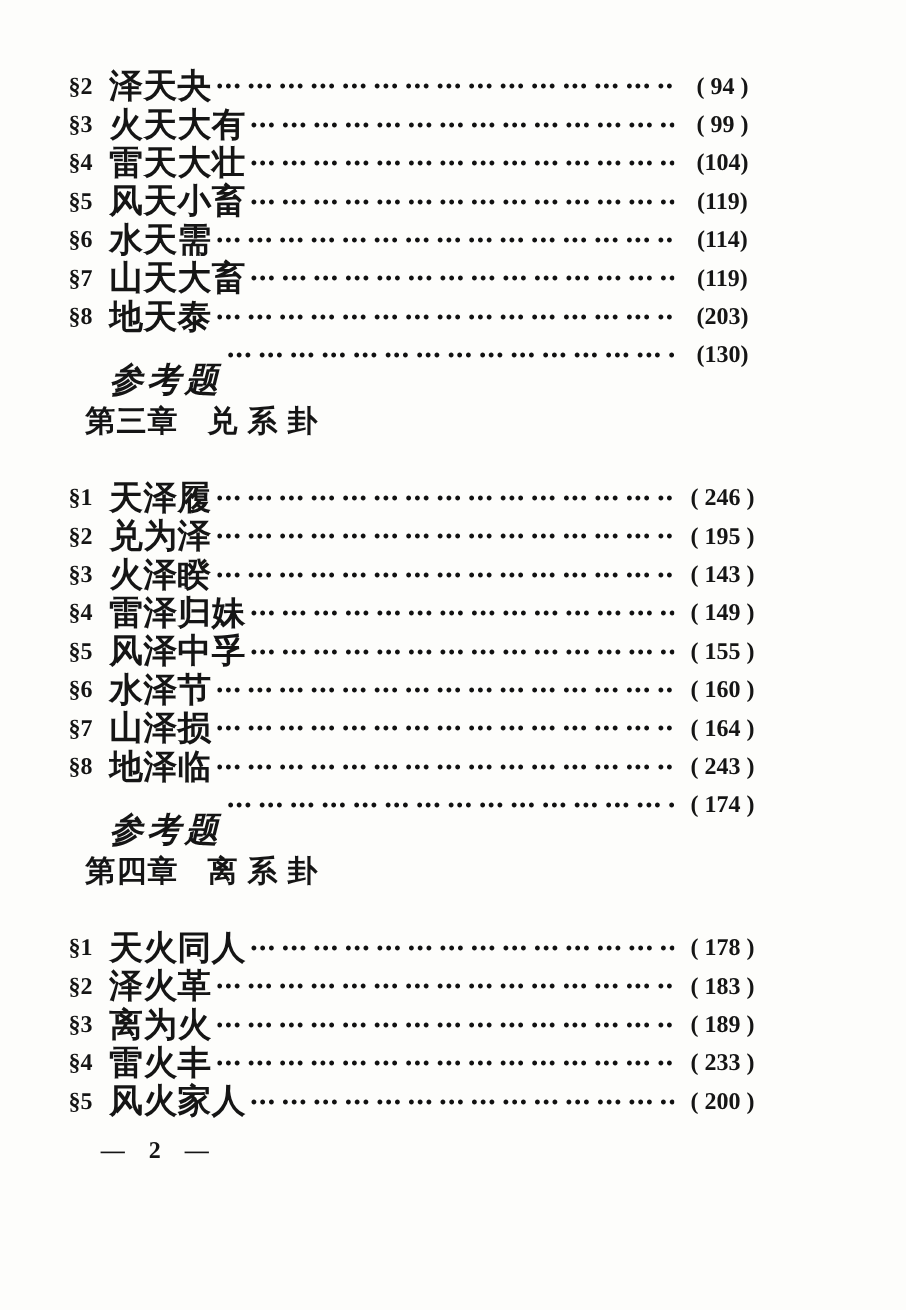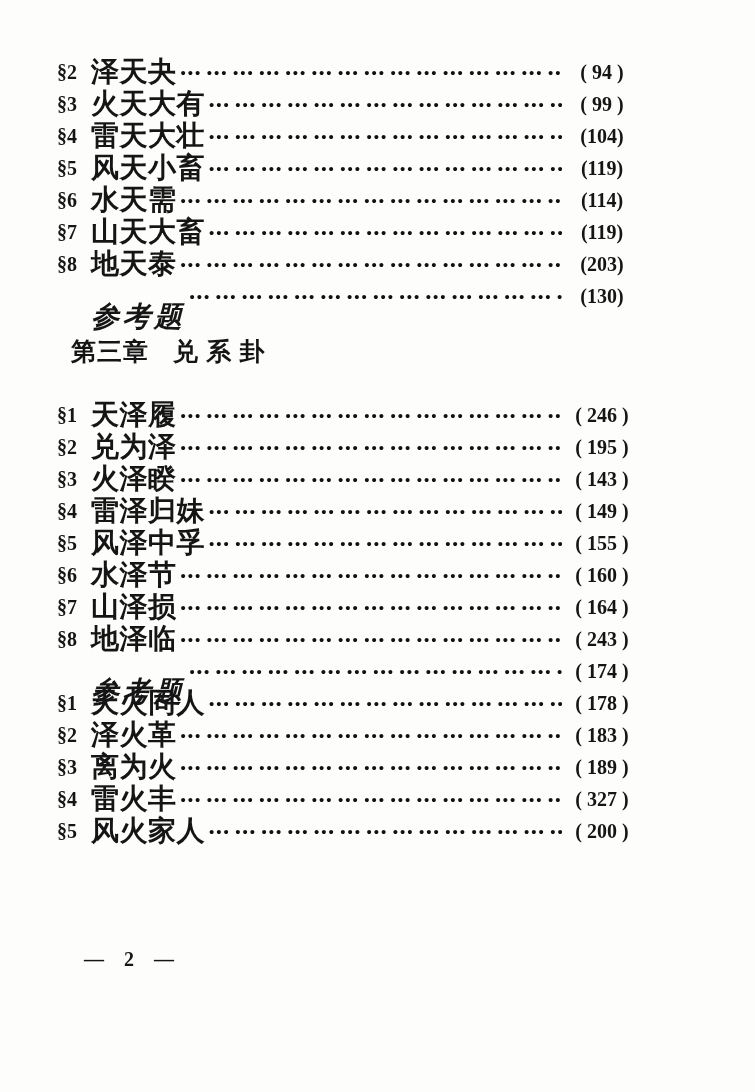--- a/index.html
+++ b/index.html
@@ -224,20 +224,24 @@
   <li class="entry">
     <span class="sec-num"></span>
     <span class="entry-title kai">参考题</span>
     <span class="leader" aria-hidden="true">••• ••• ••• ••• ••• ••• ••• ••• ••• ••• ••• ••• ••• ••• ••• ••• ••• ••• ••• ••• ••• ••• ••• ••• ••• ••• ••• ••• ••• ••• ••• ••• ••• ••• ••• ••• ••• ••• ••• ••• </span>
     <span class="page-num">( 174 )</span>
   </li>
 </ul>
   </section>
 
   <section class="toc-section">
+    <h2 class="chapter-heading">
+      <span class="chapter-num">第四章</span>
+      <span class="chapter-title">离 系 卦</span>
+    </h2>
     <ul class="entries">
   <li class="entry">
     <span class="sec-num">§1</span>
     <span class="entry-title">天火同人</span>
     <span class="leader" aria-hidden="true">••• ••• ••• ••• ••• ••• ••• ••• ••• ••• ••• ••• ••• ••• ••• ••• ••• ••• ••• ••• ••• ••• ••• ••• ••• ••• ••• ••• ••• ••• ••• ••• ••• ••• ••• ••• ••• ••• ••• ••• </span>
     <span class="page-num">( 178 )</span>
   </li>
 
   <li class="entry">
     <span class="sec-num">§2</span>
@@ -250,21 +254,21 @@
     <span class="sec-num">§3</span>
     <span class="entry-title">离为火</span>
     <span class="leader" aria-hidden="true">••• ••• ••• ••• ••• ••• ••• ••• ••• ••• ••• ••• ••• ••• ••• ••• ••• ••• ••• ••• ••• ••• ••• ••• ••• ••• ••• ••• ••• ••• ••• ••• ••• ••• ••• ••• ••• ••• ••• ••• </span>
     <span class="page-num">( 189 )</span>
   </li>
 
   <li class="entry">
     <span class="sec-num">§4</span>
     <span class="entry-title">雷火丰</span>
     <span class="leader" aria-hidden="true">••• ••• ••• ••• ••• ••• ••• ••• ••• ••• ••• ••• ••• ••• ••• ••• ••• ••• ••• ••• ••• ••• ••• ••• ••• ••• ••• ••• ••• ••• ••• ••• ••• ••• ••• ••• ••• ••• ••• ••• </span>
-    <span class="page-num">( 327 )</span>
+    <span class="page-num">( 233 )</span>
   </li>
 
   <li class="entry">
     <span class="sec-num">§5</span>
     <span class="entry-title">风火家人</span>
     <span class="leader" aria-hidden="true">••• ••• ••• ••• ••• ••• ••• ••• ••• ••• ••• ••• ••• ••• ••• ••• ••• ••• ••• ••• ••• ••• ••• ••• ••• ••• ••• ••• ••• ••• ••• ••• ••• ••• ••• ••• ••• ••• ••• ••• </span>
     <span class="page-num">( 200 )</span>
   </li>
 </ul>
   </section>

